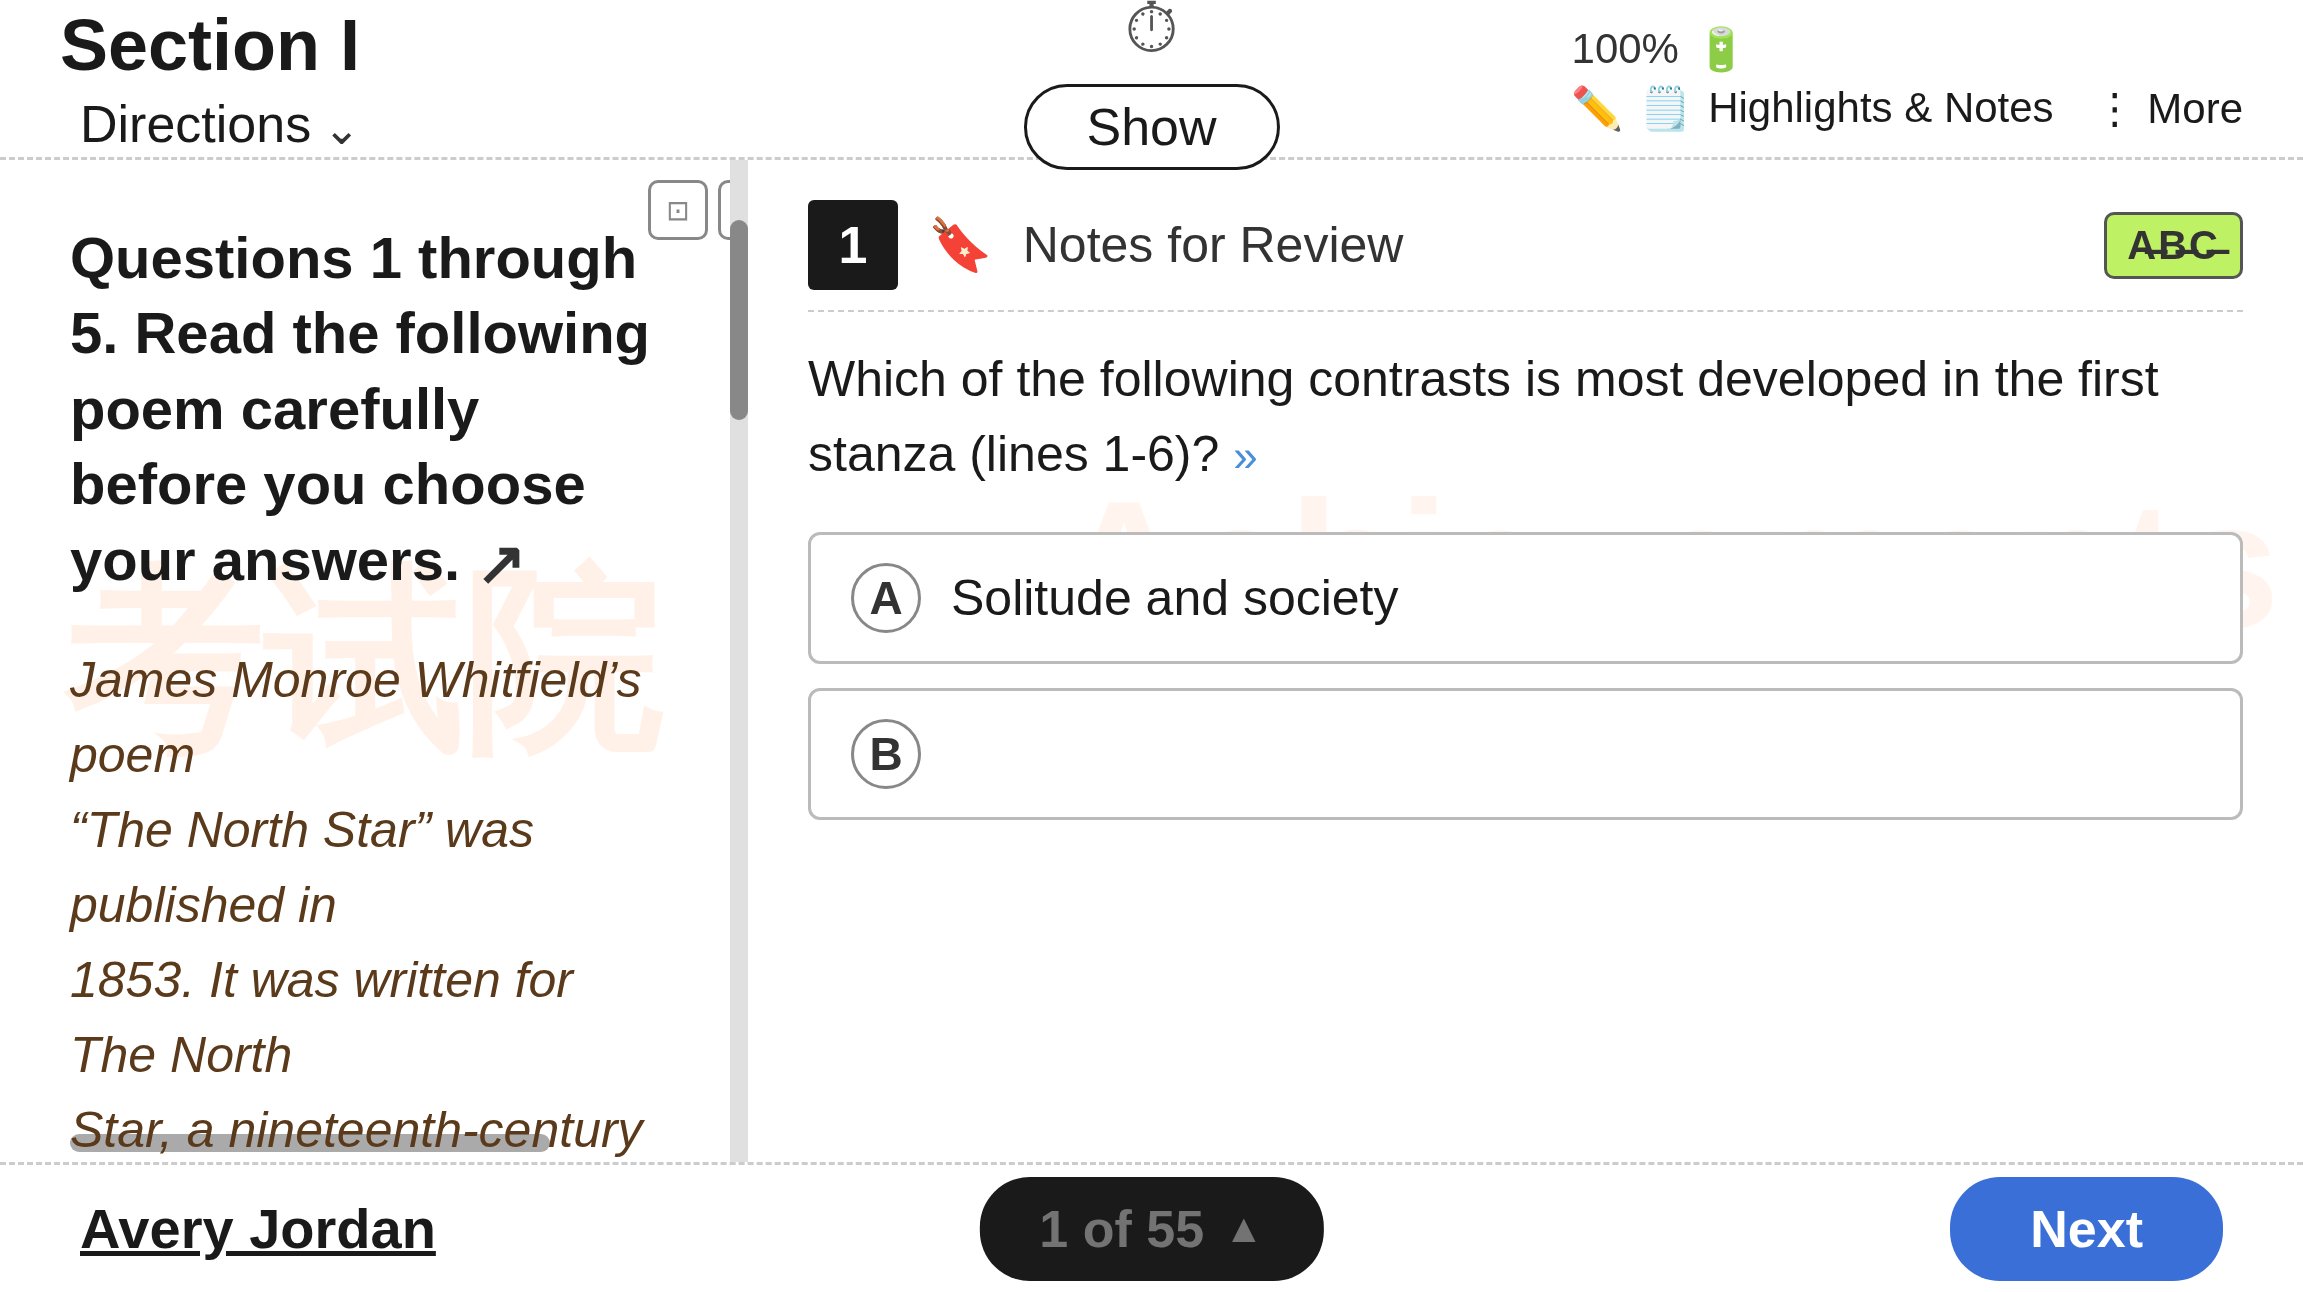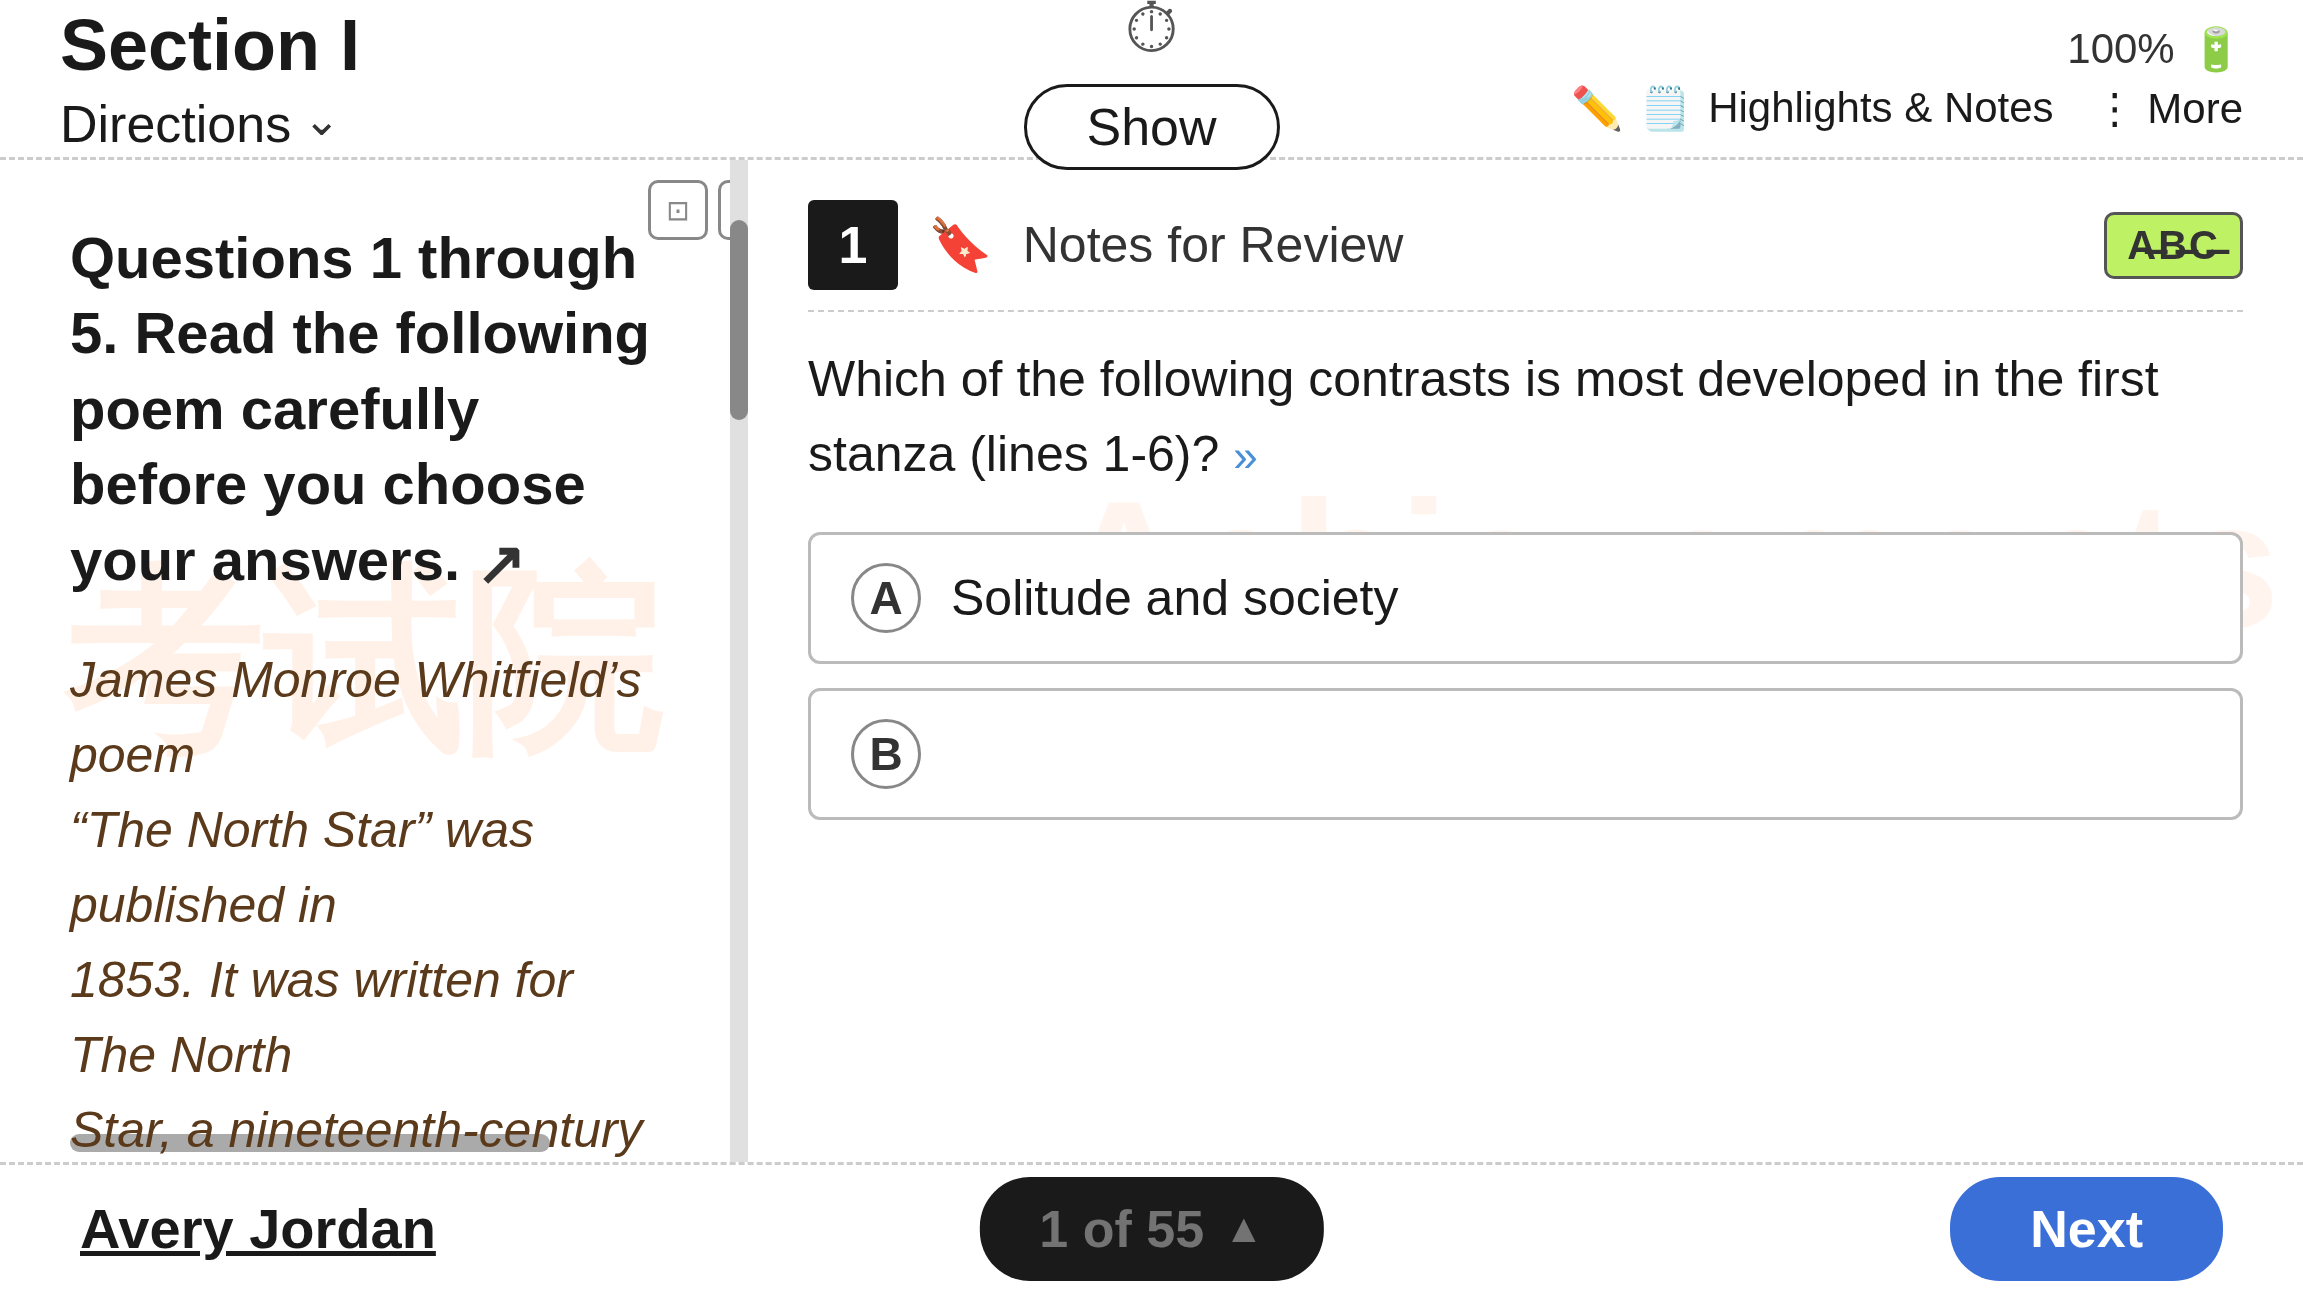--- a/index.html
+++ b/index.html
@@ -29,28 +29,29 @@
     }
 
     .section-title {
       font-size: 72px;
       font-weight: 700;
       color: #1a1a1a;
     }
 
     .directions-btn {
       display: flex;
-      align-items: flex-start;
+      align-items: flex-end;
       gap: 12px;
       font-size: 52px;
       color: #1a1a1a;
       cursor: pointer;
       background: none;
       border: none;
       font-weight: 400;
+      margin-left: 20px;
     }
 
     .chevron-down {
       font-size: 44px;
       color: #333;
     }
 
     .header-center {
       position: absolute;
       left: 50%;
@@ -74,21 +75,21 @@
       font-weight: 500;
       cursor: pointer;
       background: #fff;
       color: #1a1a1a;
     }
 
     .header-right {
       margin-left: auto;
       display: flex;
       flex-direction: column;
-      align-items: flex-end;
+      align-items: flex-start;
       gap: 10px;
     }
 
     .battery-row {
       display: flex;
       align-items: center;
       gap: 16px;
       font-size: 42px;
       color: #333;
     }

